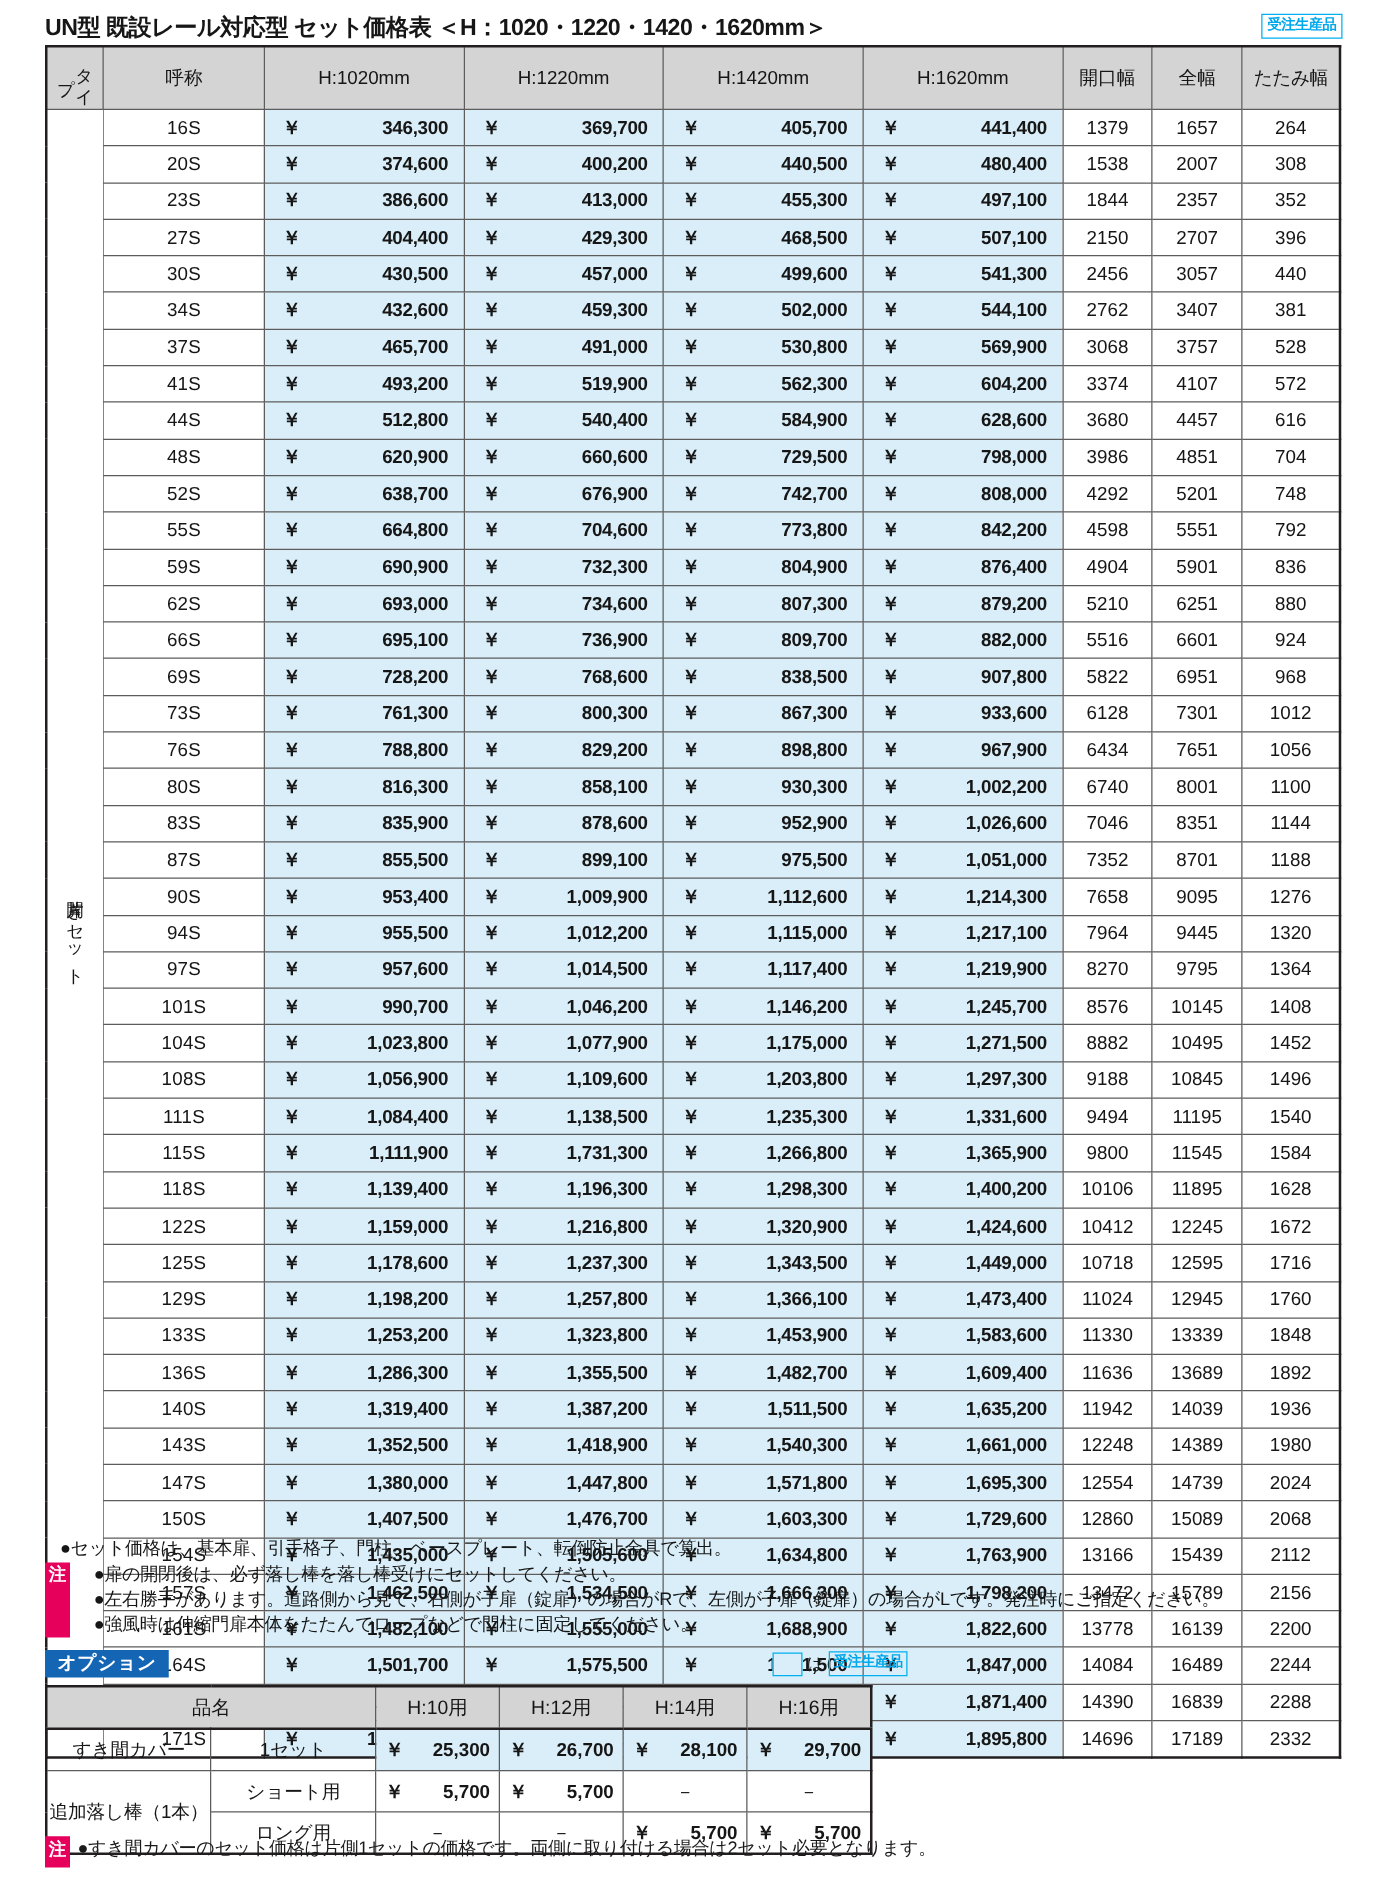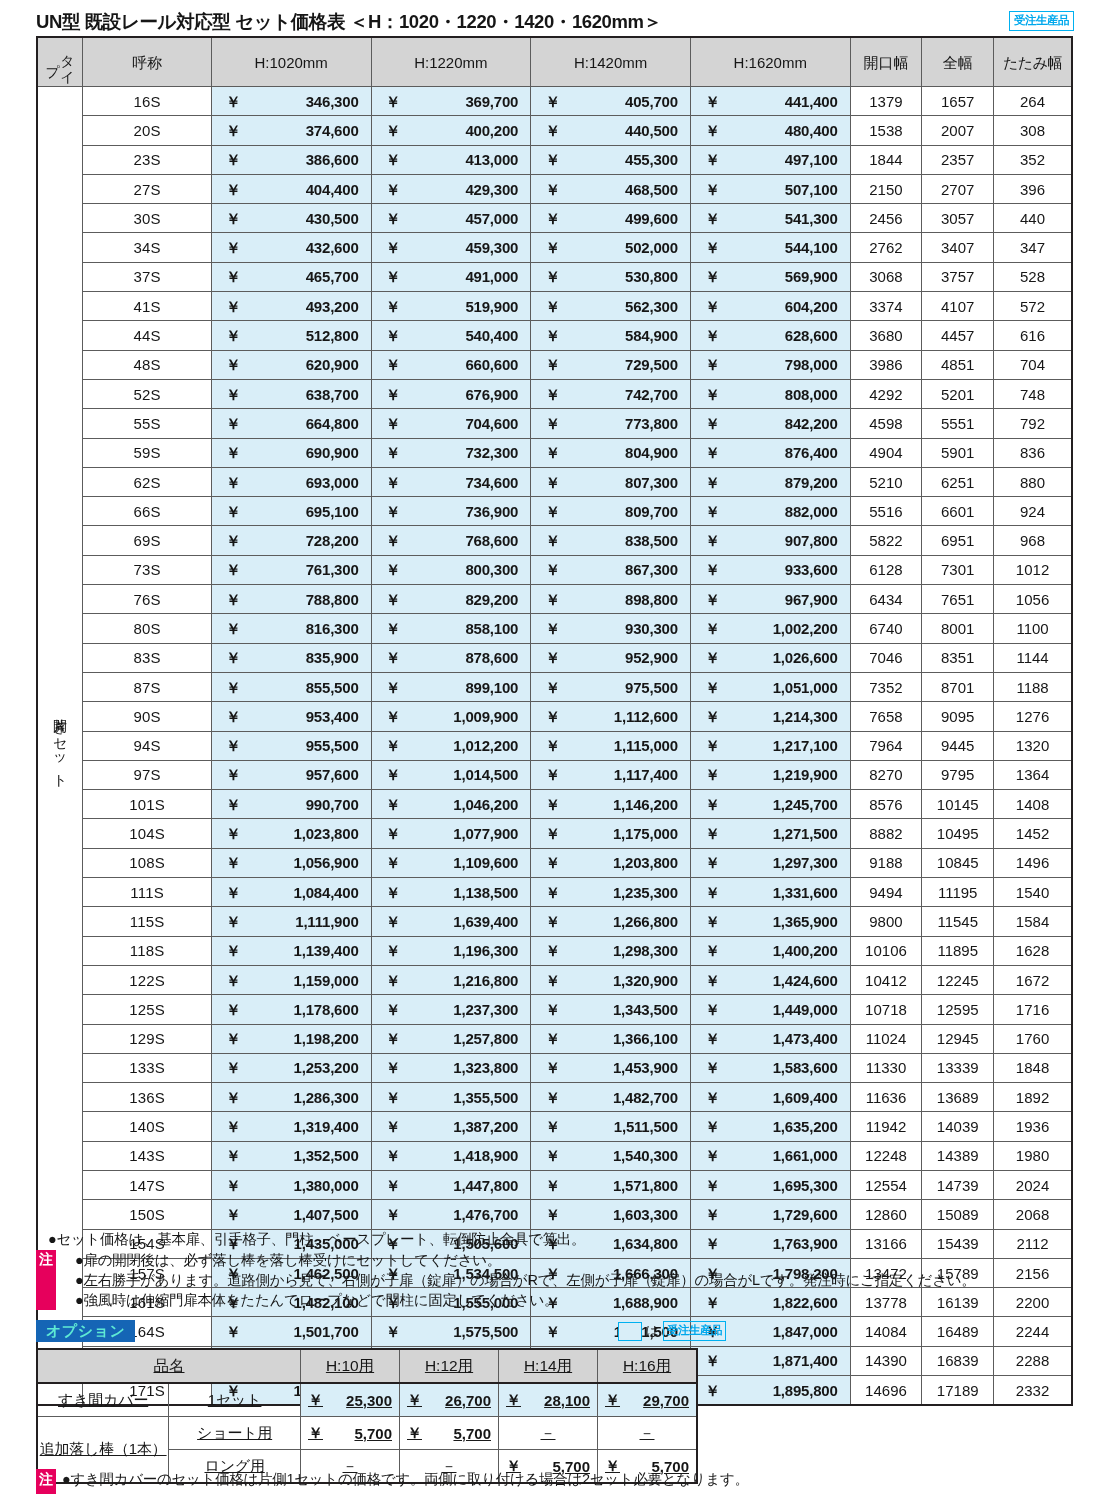--- a/index.html
+++ b/index.html
@@ -189,21 +189,21 @@
     left: 36px;
     top: 1318px;
     width: 690px;
     height: 26px;
     display: flex;
     align-items: center;
     justify-content: space-between;
   }
   .opt-badge {
     background: #1565b5;
-    color: #5eead4;
+    color: #ffffff;
     font-size: 15px;
     font-weight: 700;
     letter-spacing: 0.5px;
     padding: 3px 10px 4px 10px;
     line-height: 1;
   }
   .legend {
     display: flex;
     align-items: center;
     gap: 4px;
@@ -230,21 +230,20 @@
     position: absolute;
     left: 36px;
     top: 1348px;
     width: 657px;
   }
   table.opt {
     border-collapse: collapse;
     table-layout: fixed;
     width: 100%;
     border: 2px solid #231f20;
-    text-decoration: underline;
   }
   table.opt th, table.opt td {
     border: 1px solid #5c5c5c;
     text-align: center;
     vertical-align: middle;
     font-size: 15px;
     height: 32px;
     padding: 0;
     color: #161616;
   }
@@ -506,21 +505,21 @@
               </div>
             </td>
             <td class="c-price">
               <div class="yen-cell">
                 <span class="ysym">￥</span>
                 <span>544,100</span>
               </div>
             </td>
             <td class="c-num">2762</td>
             <td class="c-num">3407</td>
-            <td class="c-num">347</td>
+            <td class="c-num">381</td>
           </tr>
           <tr>
             <td class="c-name">37S</td>
             <td class="c-price">
               <div class="yen-cell">
                 <span class="ysym">￥</span>
                 <span>465,700</span>
               </div>
             </td>
             <td class="c-price">
@@ -1179,21 +1178,21 @@
             <td class="c-name">115S</td>
             <td class="c-price">
               <div class="yen-cell">
                 <span class="ysym">￥</span>
                 <span>1,111,900</span>
               </div>
             </td>
             <td class="c-price">
               <div class="yen-cell">
                 <span class="ysym">￥</span>
-                <span>1,639,400</span>
+                <span>1,731,300</span>
               </div>
             </td>
             <td class="c-price">
               <div class="yen-cell">
                 <span class="ysym">￥</span>
                 <span>1,266,800</span>
               </div>
             </td>
             <td class="c-price">
               <div class="yen-cell">

